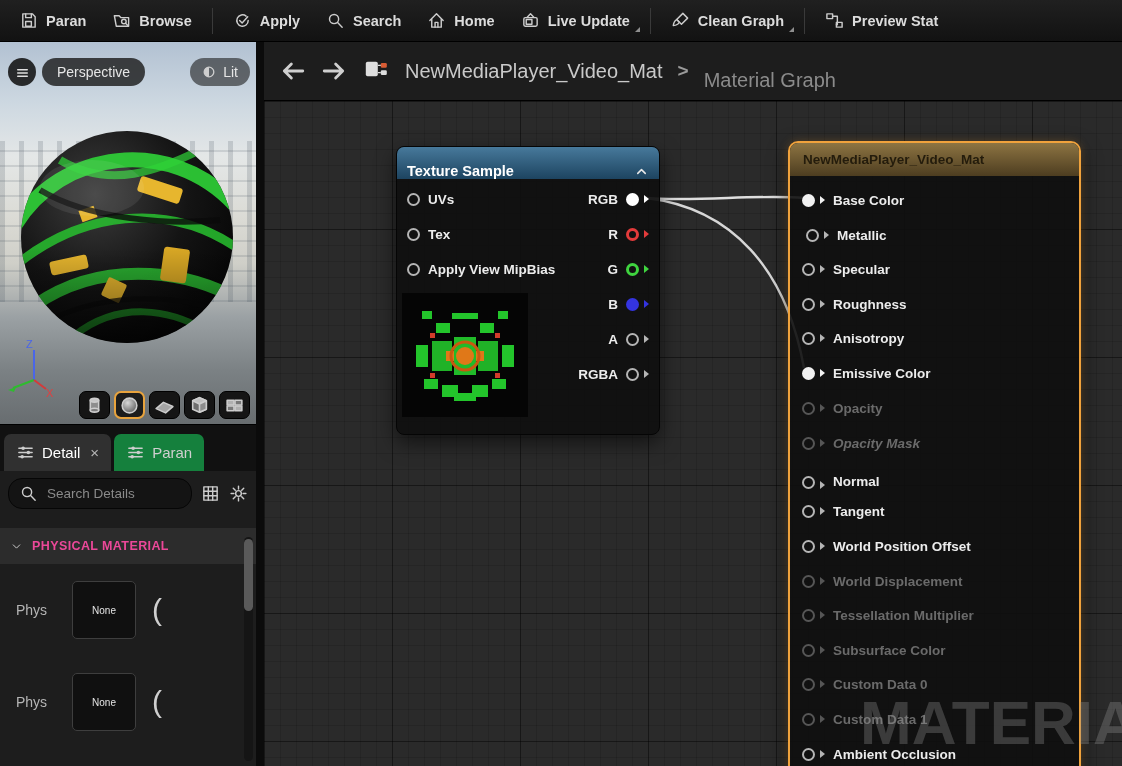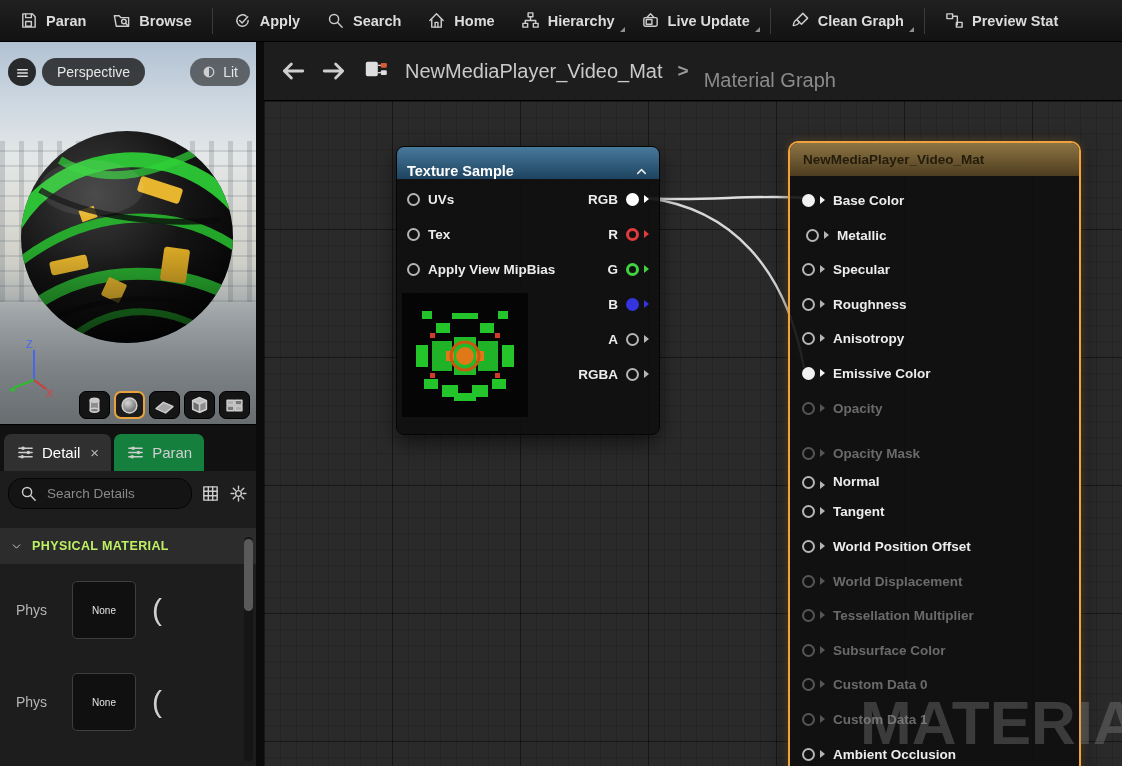--- a/index.html
+++ b/index.html
@@ -45,21 +45,21 @@
   .tab{display:flex;align-items:center;gap:7px;padding:9px 12px;background:#15803d;color:#cfcfcf;
     font-size:15px;border-radius:7px 7px 0 0;cursor:pointer;}
   .tab.active{background:#303030;color:#fff;}
   .tab .closex{margin-left:3px;color:#b5b5b5;font-size:15px;line-height:1;cursor:pointer;}
   .searchrow{display:flex;align-items:center;gap:9px;padding:7px 8px;background:#1d1d1d;}
   .searchbox{flex:1;display:flex;align-items:center;gap:7px;background:#141414;border:1px solid #060606;
     border-radius:14px;padding:5px 10px;}
   .searchbox input{background:transparent;border:none;outline:none;color:#bdbdbd;font-size:13.5px;width:100%;
     font-family:"Liberation Sans",sans-serif;}
   .searchbox input::placeholder{color:#8a8a8a;}
-  .section-h{display:flex;align-items:center;gap:9px;height:36px;background:#2c2c2c;color:#bef264;
+  .section-h{display:flex;align-items:center;gap:9px;height:36px;background:#2c2c2c;color:#ec4899;
     font-size:12.5px;font-weight:bold;letter-spacing:.4px;padding:0 10px;margin-top:12px;cursor:pointer;}
   .prow{display:flex;align-items:center;height:92px;padding:0 16px;color:#b5b5b5;font-size:14px;}
   .prow .plabel{width:56px;}
   .pbox{width:62px;height:56px;background:#101010;border:1px solid #3e3e3e;border-radius:5px;
     display:flex;align-items:center;justify-content:center;color:#e3e3e3;font-size:10px;cursor:pointer;}
   .pparen{font-size:30px;color:#cfcfcf;margin-left:16px;font-weight:normal;}
   .scrolltrack{position:absolute;right:3px;top:112px;bottom:6px;width:9px;background:#151515;border-radius:5px;}
   .scrollthumb{position:absolute;top:2px;left:0;width:9px;height:72px;background:#5a5a5a;border-radius:5px;cursor:pointer;}
 
   
@@ -155,32 +155,20 @@
       </div>
       <div class="tb-item">
         <span class="icn">
           <svg viewBox="0 0 20 20">
             <path d="M3 10l7-7 7 7"></path>
             <path d="M5 9v8h10V9"></path>
             <path d="M8.5 17v-5h3v5"></path>
           </svg>
         </span>
         <span class="tb-label">Home</span>
-      </div>
-      <div class="tb-item">
-        <span class="icn">
-          <svg viewBox="0 0 20 20">
-            <rect x="7.5" y="2" width="5" height="4"></rect>
-            <rect x="2" y="13" width="5" height="4"></rect>
-            <rect x="13" y="13" width="5" height="4"></rect>
-            <path d="M10 6v4M10 10H4.5v3M10 10h5.5v3"></path>
-          </svg>
-        </span>
-        <span class="tb-label">Hierarchy</span>
-        <span class="tb-corner"></span>
       </div>
       <div class="tb-item">
         <span class="icn">
           <svg viewBox="0 0 20 20">
             <rect x="3" y="7" width="14" height="9" rx="1.5"></rect>
             <path d="M6.5 6.5L10 3l3.5 3.5"></path>
             <rect x="5.5" y="9" width="6" height="5"></rect>
           </svg>
         </span>
         <span class="tb-label">Live Update</span>
@@ -556,21 +544,21 @@
             <div class="pin-row" style="left: 12px; top: 218px;">
               <span class="pin filled"></span>
               <span class="wedge" style="border-left-color: rgb(242, 242, 242);"></span>
               <span class="pin-label">Emissive Color</span>
             </div>
             <div class="pin-row disabled" style="left: 12px; top: 253px;">
               <span class="pin hollow"></span>
               <span class="wedge"></span>
               <span class="pin-label">Opacity</span>
             </div>
-            <div class="pin-row disabled" style="left: 12px; top: 298px;">
+            <div class="pin-row disabled" style="left: 12px; top: 288px; font-style: italic;">
               <span class="pin hollow"></span>
               <span class="wedge"></span>
               <span class="pin-label">Opacity Mask</span>
             </div>
             <div class="pin-row" style="left: 12px; top: 322px; align-items: flex-end;">
               <span class="pin hollow"></span>
               <span class="wedge"></span>
               <span class="pin-label">Normal</span>
             </div>
             <div class="pin-row" style="left: 12px; top: 356px;">

